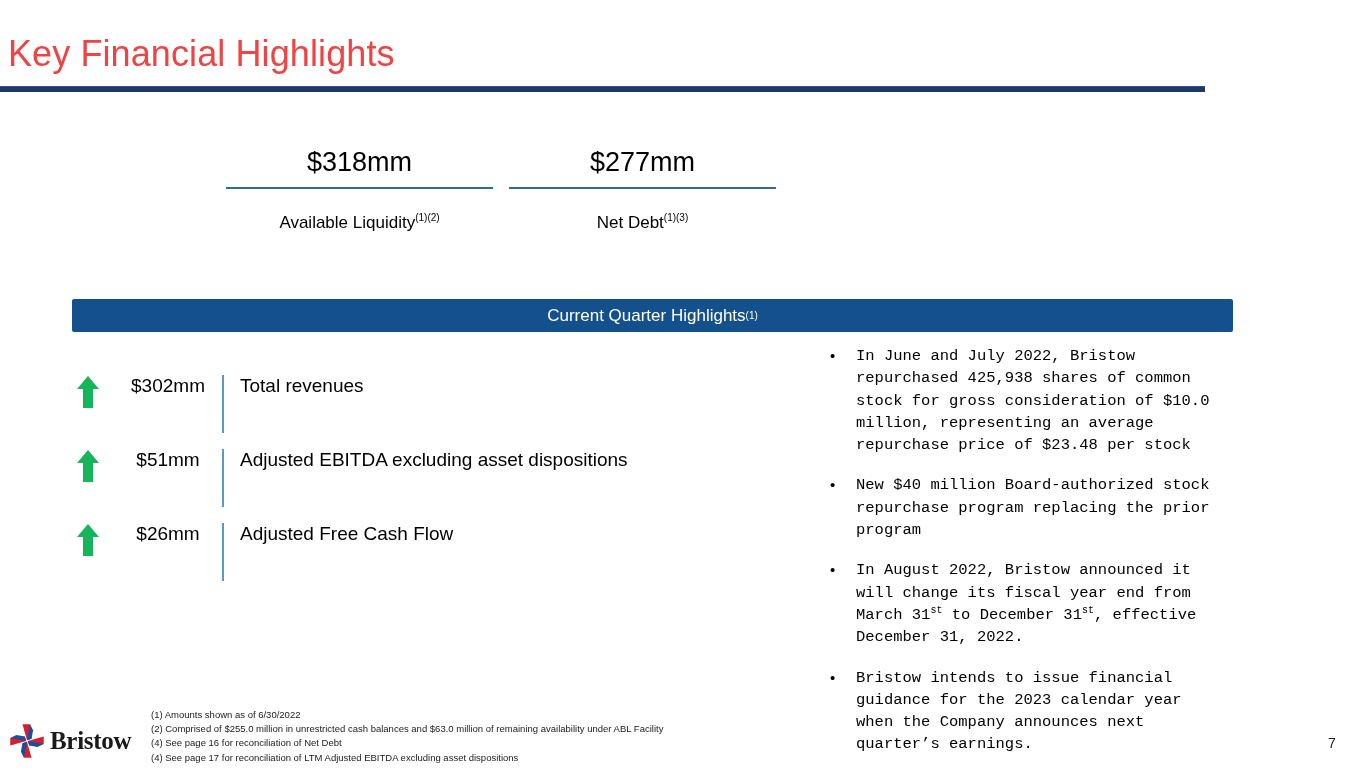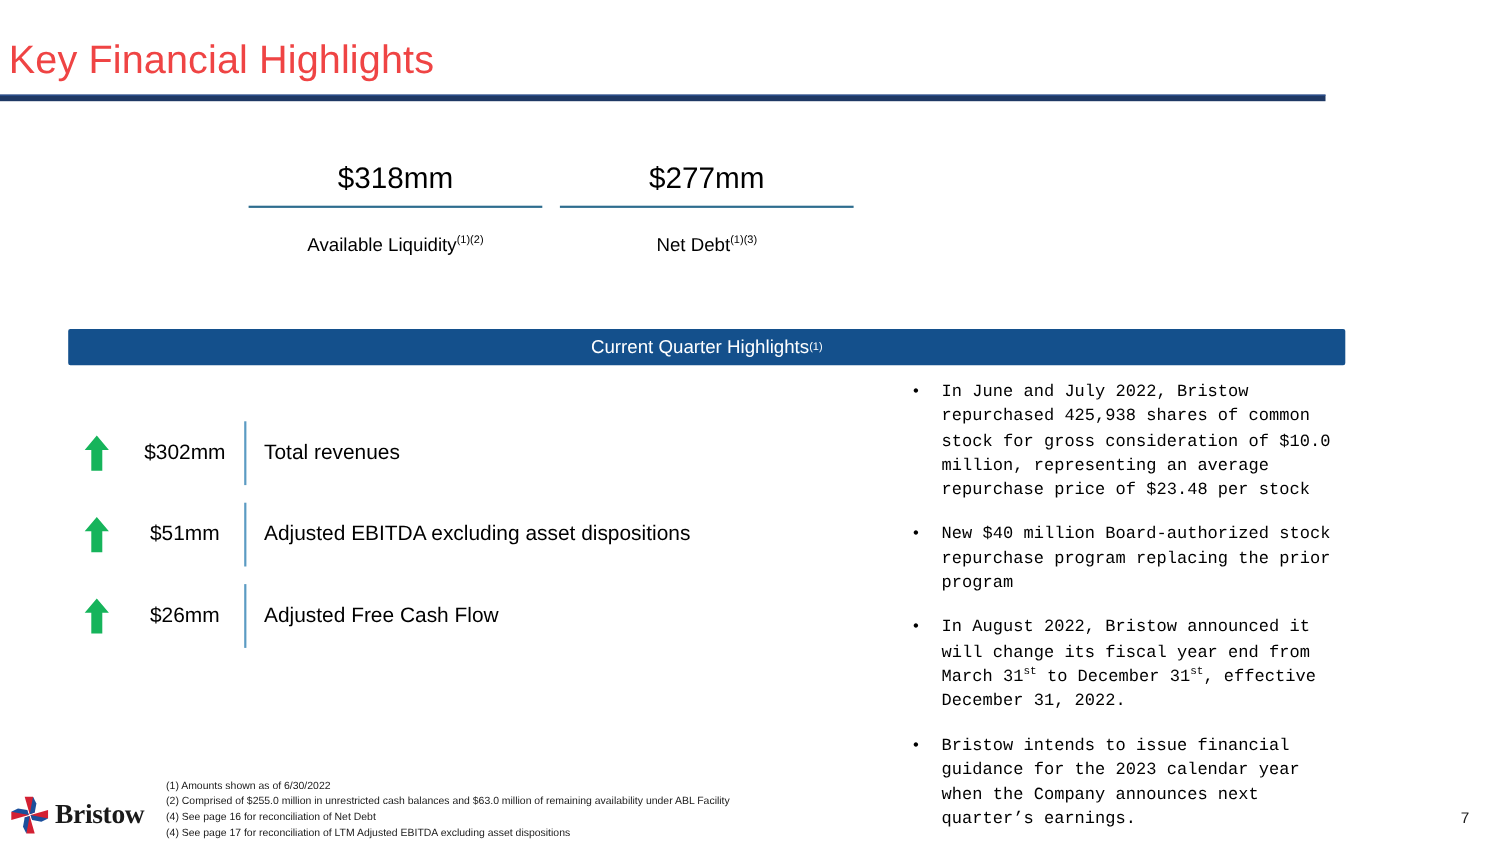--- a/index.html
+++ b/index.html
@@ -76,21 +76,21 @@
   }
   .kpi-label sup {
     font-size: 10px;
     vertical-align: super;
     line-height: 0;
   }
 
   
   #highlights-banner {
     position: absolute;
-    left: 62px;
+    left: 72px;
     top: 299px;
     width: 1161px;
     height: 33px;
     background: #14508C;
     border-radius: 2px;
     color: #ffffff;
     font-size: 17px;
     display: flex;
     align-items: center;
     justify-content: center;
@@ -105,21 +105,21 @@
   #metric-list {
     position: absolute;
     left: 62px;
     top: 375px;
     width: 740px;
   }
   .metric-row {
     position: relative;
     height: 74px;
     display: flex;
-    align-items: center;
+    align-items: flex-start;
   }
   .arrow-cell {
     width: 52px;
     display: flex;
     justify-content: center;
     align-items: center;
   }
   .arrow-up {
     width: 24px;
     height: 34px;

